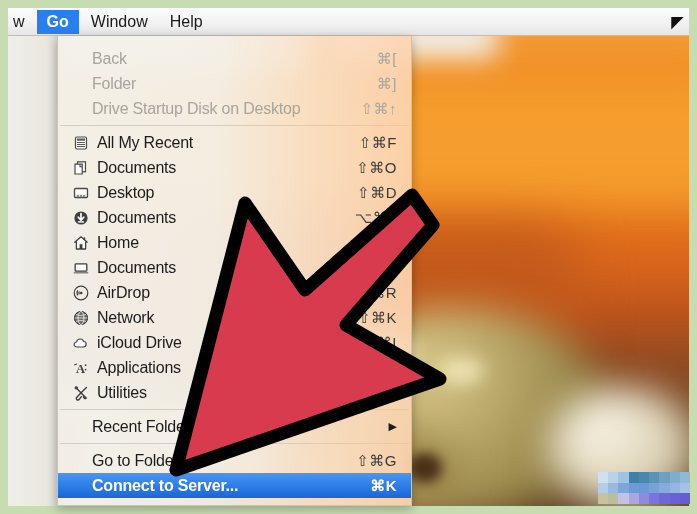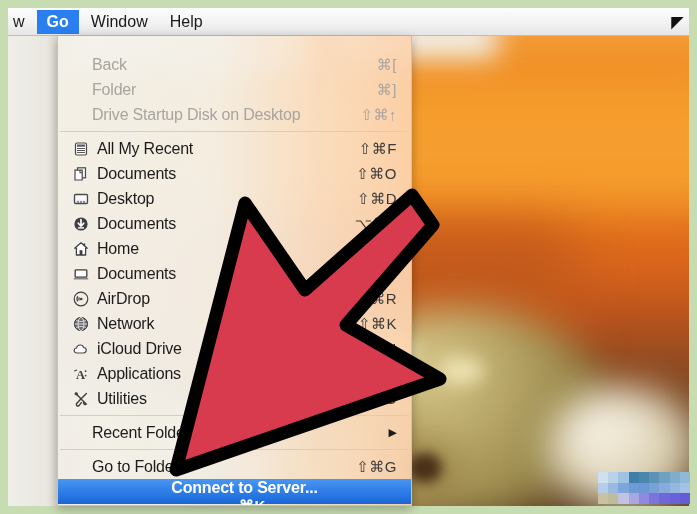--- a/index.html
+++ b/index.html
@@ -151,21 +151,21 @@
       linear-gradient(to right,
         rgba(243,242,236,0.97) 0%,
         rgba(244,240,231,0.96) 45%,
         rgba(250,226,201,0.93) 72%,
         rgba(252,212,176,0.92) 100%);
     border: 1px solid #c9c4bb;
     border-top: none;
     box-shadow: 0 3px 10px rgba(0,0,0,0.28);
     font-size: 16px;
     color: #1c1c1c;
-    padding-top: 16px;
+    padding-top: 10px;
     overflow: hidden;
   }
 
   .menu-row {
     position: relative;
     height: 25px;
     display: flex;
     align-items: center;
     padding: 0 14px 0 12px;
     white-space: nowrap;
@@ -186,21 +186,20 @@
     letter-spacing: 0.5px;
     margin-left: 16px;
   }
   .menu-row.disabled { color: #a8a49e; }
   .menu-row.disabled .shortcut { color: #a8a49e; }
   .menu-row.noicon { padding-left: 34px; }
   .menu-row.selected {
     background: linear-gradient(to bottom, #4a96f2 0%, #2e7ee8 50%, #1967d6 100%);
     color: #ffffff;
     font-weight: bold;
-    flex-direction: column;
   }
   .menu-row.selected .shortcut { color: #ffffff; font-weight: bold; }
   .menu-sep {
     height: 1px;
     margin: 4px 2px;
     background: #d2cdc5;
   }
   .submenu-arrow {
     font-size: 11px;
     color: #1c1c1c;

